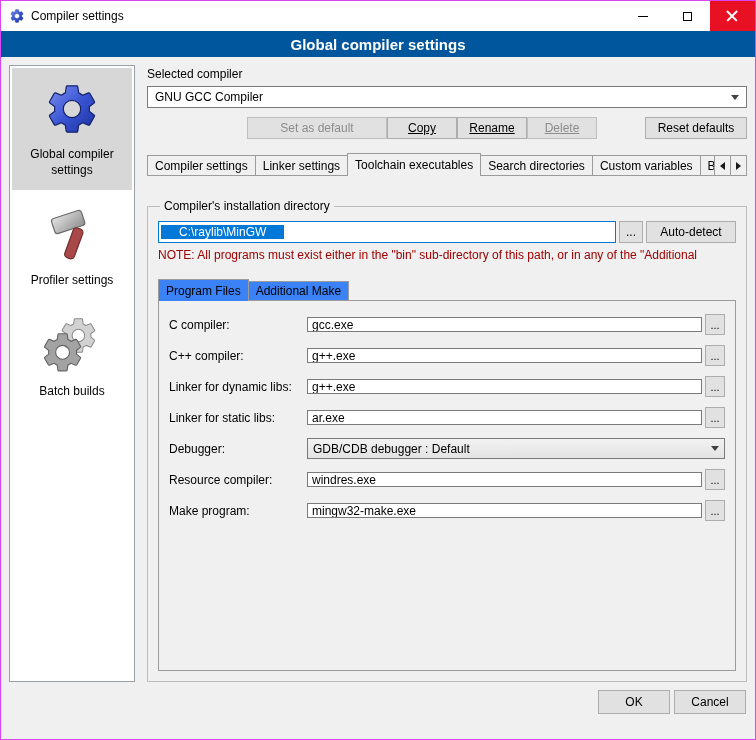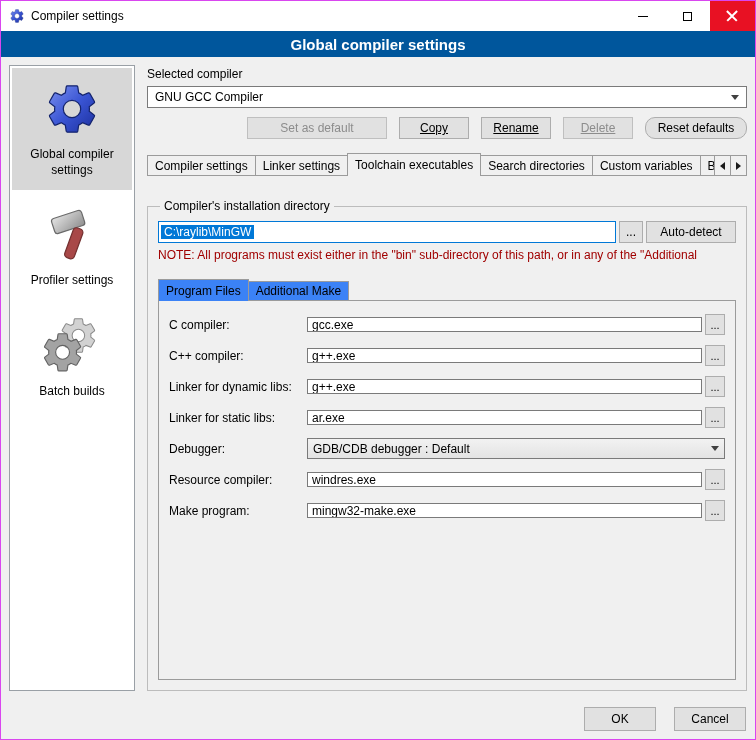--- a/index.html
+++ b/index.html
@@ -78,24 +78,24 @@
     border-left: 4px solid transparent; border-right: 4px solid transparent;
     border-top: 5px solid #404040;
   }
   .btn {
     height: 22px; background: #E1E1E1;
     border: 1px solid #ADADAD;
     font-family: "Liberation Sans", "DejaVu Sans", sans-serif;
     font-size: 12px; padding: 0 8px; cursor: default;
   }
   .btn:disabled { color: #8c8c8c; border-color: #BFBFBF; }
-  .btn-row { display: flex; gap: 12px; margin-top: 9px; align-items: center; }
+  .btn-row { display: flex; gap: 0; margin-top: 9px; align-items: center; }
   .b-setdef { margin-left: 100px; width: 140px; }
   .b-copy, .b-rename, .b-delete { width: 70px; text-decoration: underline; }
-  .b-reset { margin-left: auto; width: 102px; border-radius: 10px; }
+  .b-reset { margin-left: auto; width: 102px; }
 
   
   .tabbar {
     display: flex; align-items: flex-end;
     margin-top: 14px;
     border-bottom: 1px solid #9B9B9B;
   }
   .tab {
     height: 20px; padding: 0 7px;
     display: flex; align-items: center;
@@ -128,21 +128,21 @@
     display: flex; flex-direction: column; min-height: 0;
   }
   .groupbox legend { padding: 0 4px; margin-left: 2px; }
   .dir-row { display: flex; gap: 3px; align-items: center; margin-top: 2px; }
   .dir-input {
     flex: 1; height: 22px;
     border: 1px solid #0078D7; background: #fff;
     display: flex; align-items: center; padding: 0 2px;
     overflow: hidden; white-space: nowrap;
   }
-  .dir-input .sel { background: #0078D7; color: #fff; padding: 0 3px; text-align: center; }
+  .dir-input .sel { background: #0078D7; color: #fff; padding: 0 18px; text-align: center; }
   .browse-sm { flex: 0 0 24px; width: 24px; padding: 0; }
   .b-autodetect { flex: 0 0 90px; width: 90px; }
   .note { color: #A00000; margin-top: 5px; white-space: nowrap; overflow: hidden; }
 
   
   .inner-tabbar { display: flex; align-items: flex-end; margin-top: 17px; position: relative; z-index: 2; }
   .inner-tabbar .tab { background: #3b82f6; }
   .inner-tabbar .tab.active { height: 22px; margin-bottom: -1px; }
   .inner-tabbar .tab:not(.active) { height: 19px; }
   .inner-page {
@@ -164,21 +164,21 @@
     flex: 1; height: 21px;
     border: 1px solid #7a7a7a;
     background: linear-gradient(#F2F2F2, #E3E3E3);
     display: flex; align-items: center; padding: 0 5px;
   }
 
   
   .footer {
     flex: 0 0 40px;
     display: flex; justify-content: flex-end; align-items: flex-end;
-    gap: 18px; padding: 0 9px 8px 0;
+    gap: 4px; padding: 0 9px 25px 0;
   }
   .footer .btn { width: 72px; height: 24px; }
 </style>
 </head>
 <body>
 
 <svg width="0" height="0" style="position:absolute" aria-hidden="true">
   <defs>
     <path id="gear-shape" d="M19.14,12.94c0.04-0.3,0.06-0.61,0.06-0.94c0-0.32-0.02-0.64-0.07-0.94l2.03-1.58c0.18-0.14,0.23-0.41,0.12-0.61l-1.92-3.32c-0.12-0.22-0.37-0.29-0.59-0.22l-2.39,0.96c-0.5-0.38-1.03-0.7-1.62-0.94L14.4,2.81c-0.04-0.24-0.24-0.41-0.48-0.41h-3.84c-0.24,0-0.43,0.17-0.47,0.41L9.25,5.35C8.66,5.59,8.12,5.92,7.63,6.29L5.24,5.33c-0.22-0.08-0.47,0-0.59,0.22L2.74,8.87C2.62,9.08,2.66,9.34,2.86,9.48l2.03,1.58C4.84,11.36,4.8,11.69,4.8,12s0.02,0.64,0.07,0.94l-2.03,1.58c-0.18,0.14-0.23,0.41-0.12,0.61l1.92,3.32c0.12,0.22,0.37,0.29,0.59,0.22l2.39-0.96c0.5,0.38,1.03,0.7,1.62,0.94l0.36,2.54c0.05,0.24,0.24,0.41,0.48,0.41h3.84c0.24,0,0.44-0.17,0.47-0.41l0.36-2.54c0.59-0.24,1.13-0.56,1.62-0.94l2.39,0.96c0.22,0.08,0.47,0,0.59-0.22l1.92-3.32c0.12-0.22,0.07-0.47-0.12-0.61L19.14,12.94z M12,15.6c-1.98,0-3.6-1.62-3.6-3.6s1.62-3.6,3.6-3.6s3.6,1.62,3.6,3.6S13.98,15.6,12,15.6z"></path>
     <linearGradient id="grad-blue" x1="0" y1="0" x2="1" y2="1">

